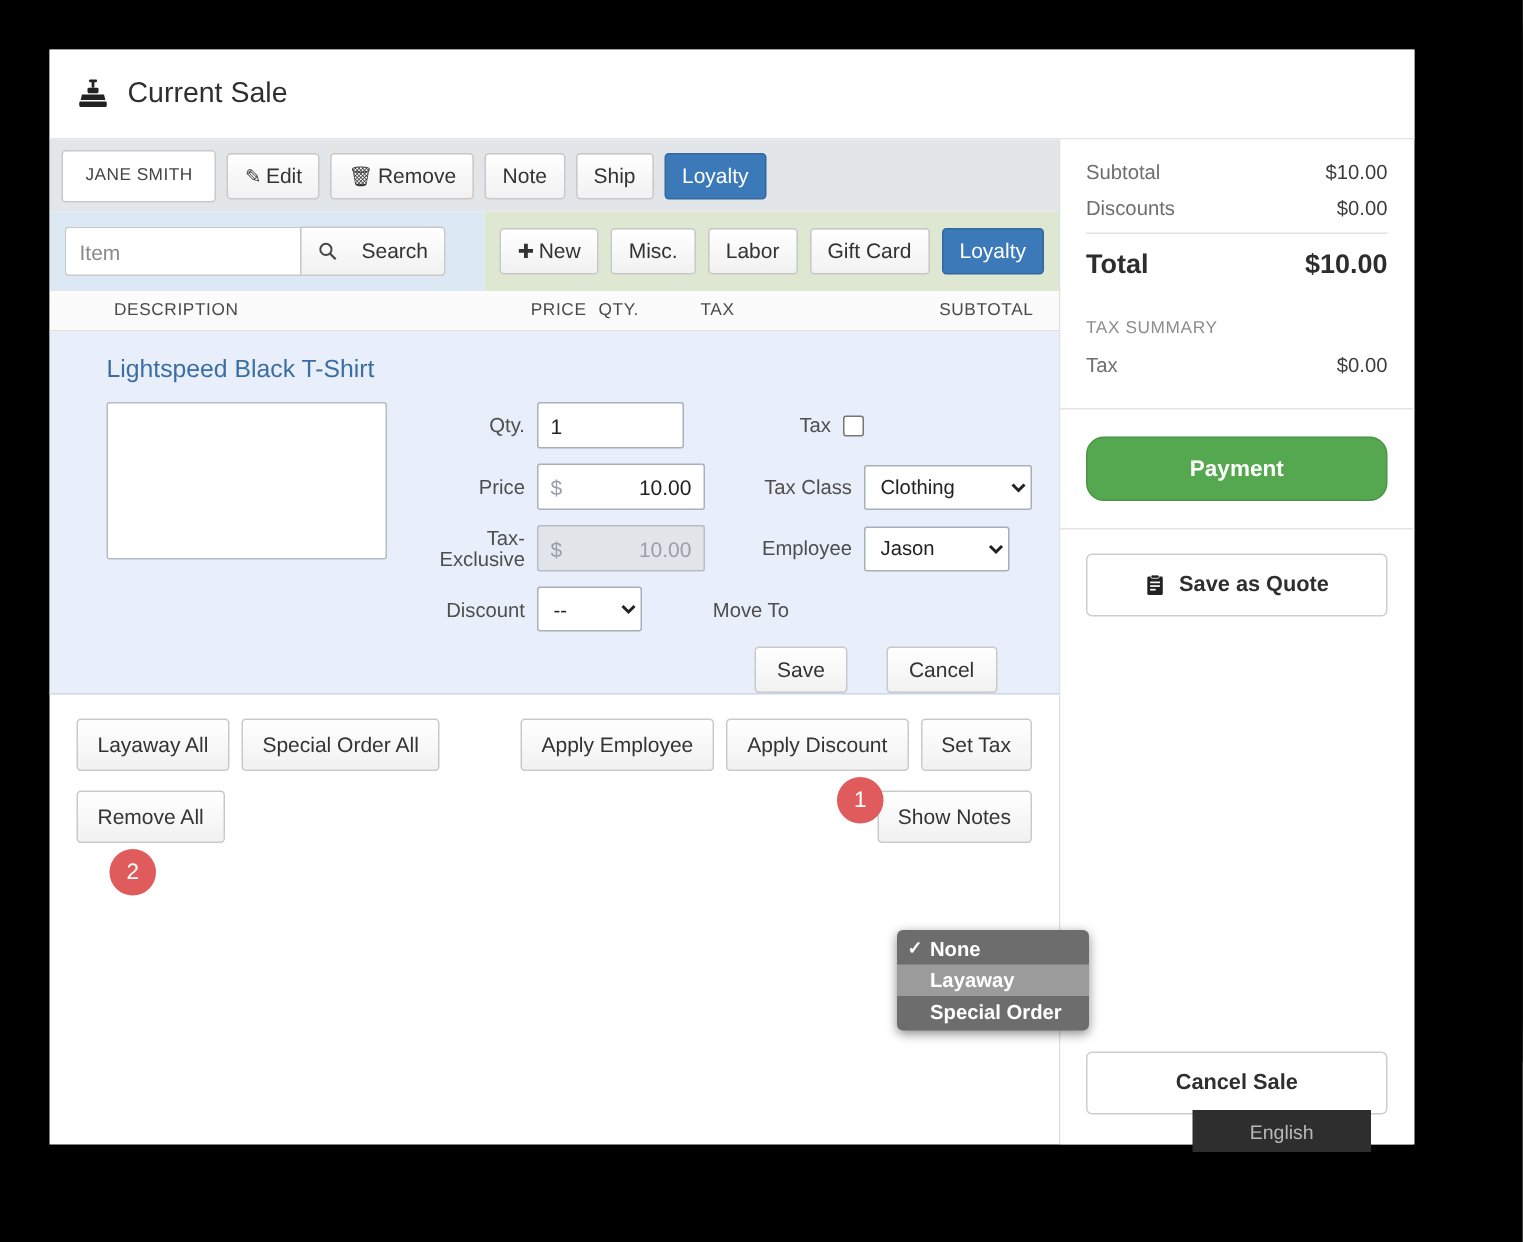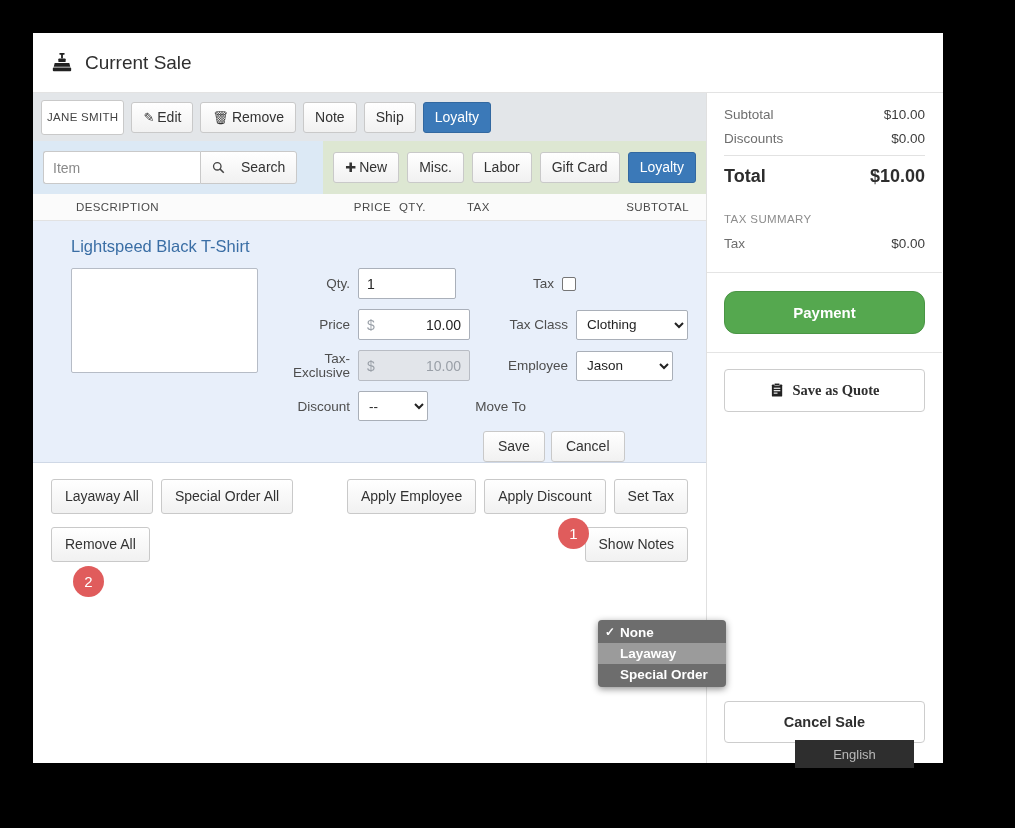--- a/index.html
+++ b/index.html
@@ -72,21 +72,21 @@
     color: #333;
     cursor: pointer;
     white-space: nowrap;
     line-height: 17px;
     font-family: "Liberation Sans", sans-serif;
   }
   .btn.cust {
     font-size: 11.5px;
     letter-spacing: .3px;
     color: #444;
-    padding: 8px 5px;
+    padding: 8px 15px;
     background: #fff;
   }
   .btn.primary {
     background: #3b79b8;
     border-color: #3268a0;
     color: #fff;
   }
   .btn .gi { font-size: 13px; margin-right: 3px; }
 
   
@@ -219,21 +219,21 @@
   .sel-employee { width: 97px; }
   .sel-discount { width: 70px; }
   .chk {
     width: 14px; height: 14px;
     border: 1px solid #767676;
     border-radius: 2px;
     background: #fff;
     display: inline-block;
   }
   .sv-row { display: flex; gap: 6px; margin-top: 9px; margin-left: 197px; }
-  .btn.sv { padding: 6px 14px; }
+  .btn.sv { padding: 6px 14px; margin-left: 20px; }
 
   
   .select-menu {
     position: absolute;
     left: 565px; top: 399px;
     width: 128px;
     background: #6d6d6d;
     border-radius: 4px;
     box-shadow: 0 2px 7px rgba(0,0,0,.45);
     padding: 2px 0;
@@ -291,21 +291,21 @@
     font-family: "Liberation Sans", sans-serif;
   }
   .quote-block { padding: 16px 17px; }
   .quote-btn {
     display: flex; width: 100%;
     align-items: center; justify-content: center; gap: 8px;
     background: #fff; border: 1px solid #cdcdcd;
     color: #2f2f2f; font-size: 14.5px; font-weight: bold;
     padding: 12px 8px; border-radius: 4px;
     cursor: pointer;
-    font-family: Liberation Serif, serif;
+    font-family: Liberation Sans, sans-serif;
   }
   .cancel-block { position: absolute; left: 17px; bottom: 20px; width: 201px; }
   .cancel-btn {
     display: block; width: 100%;
     background: #fff; border: 1px solid #cdcdcd;
     color: #2f2f2f; font-size: 14.5px; font-weight: bold;
     padding: 12px 0; border-radius: 4px;
     cursor: pointer;
     font-family: "Liberation Sans", sans-serif;
   }

